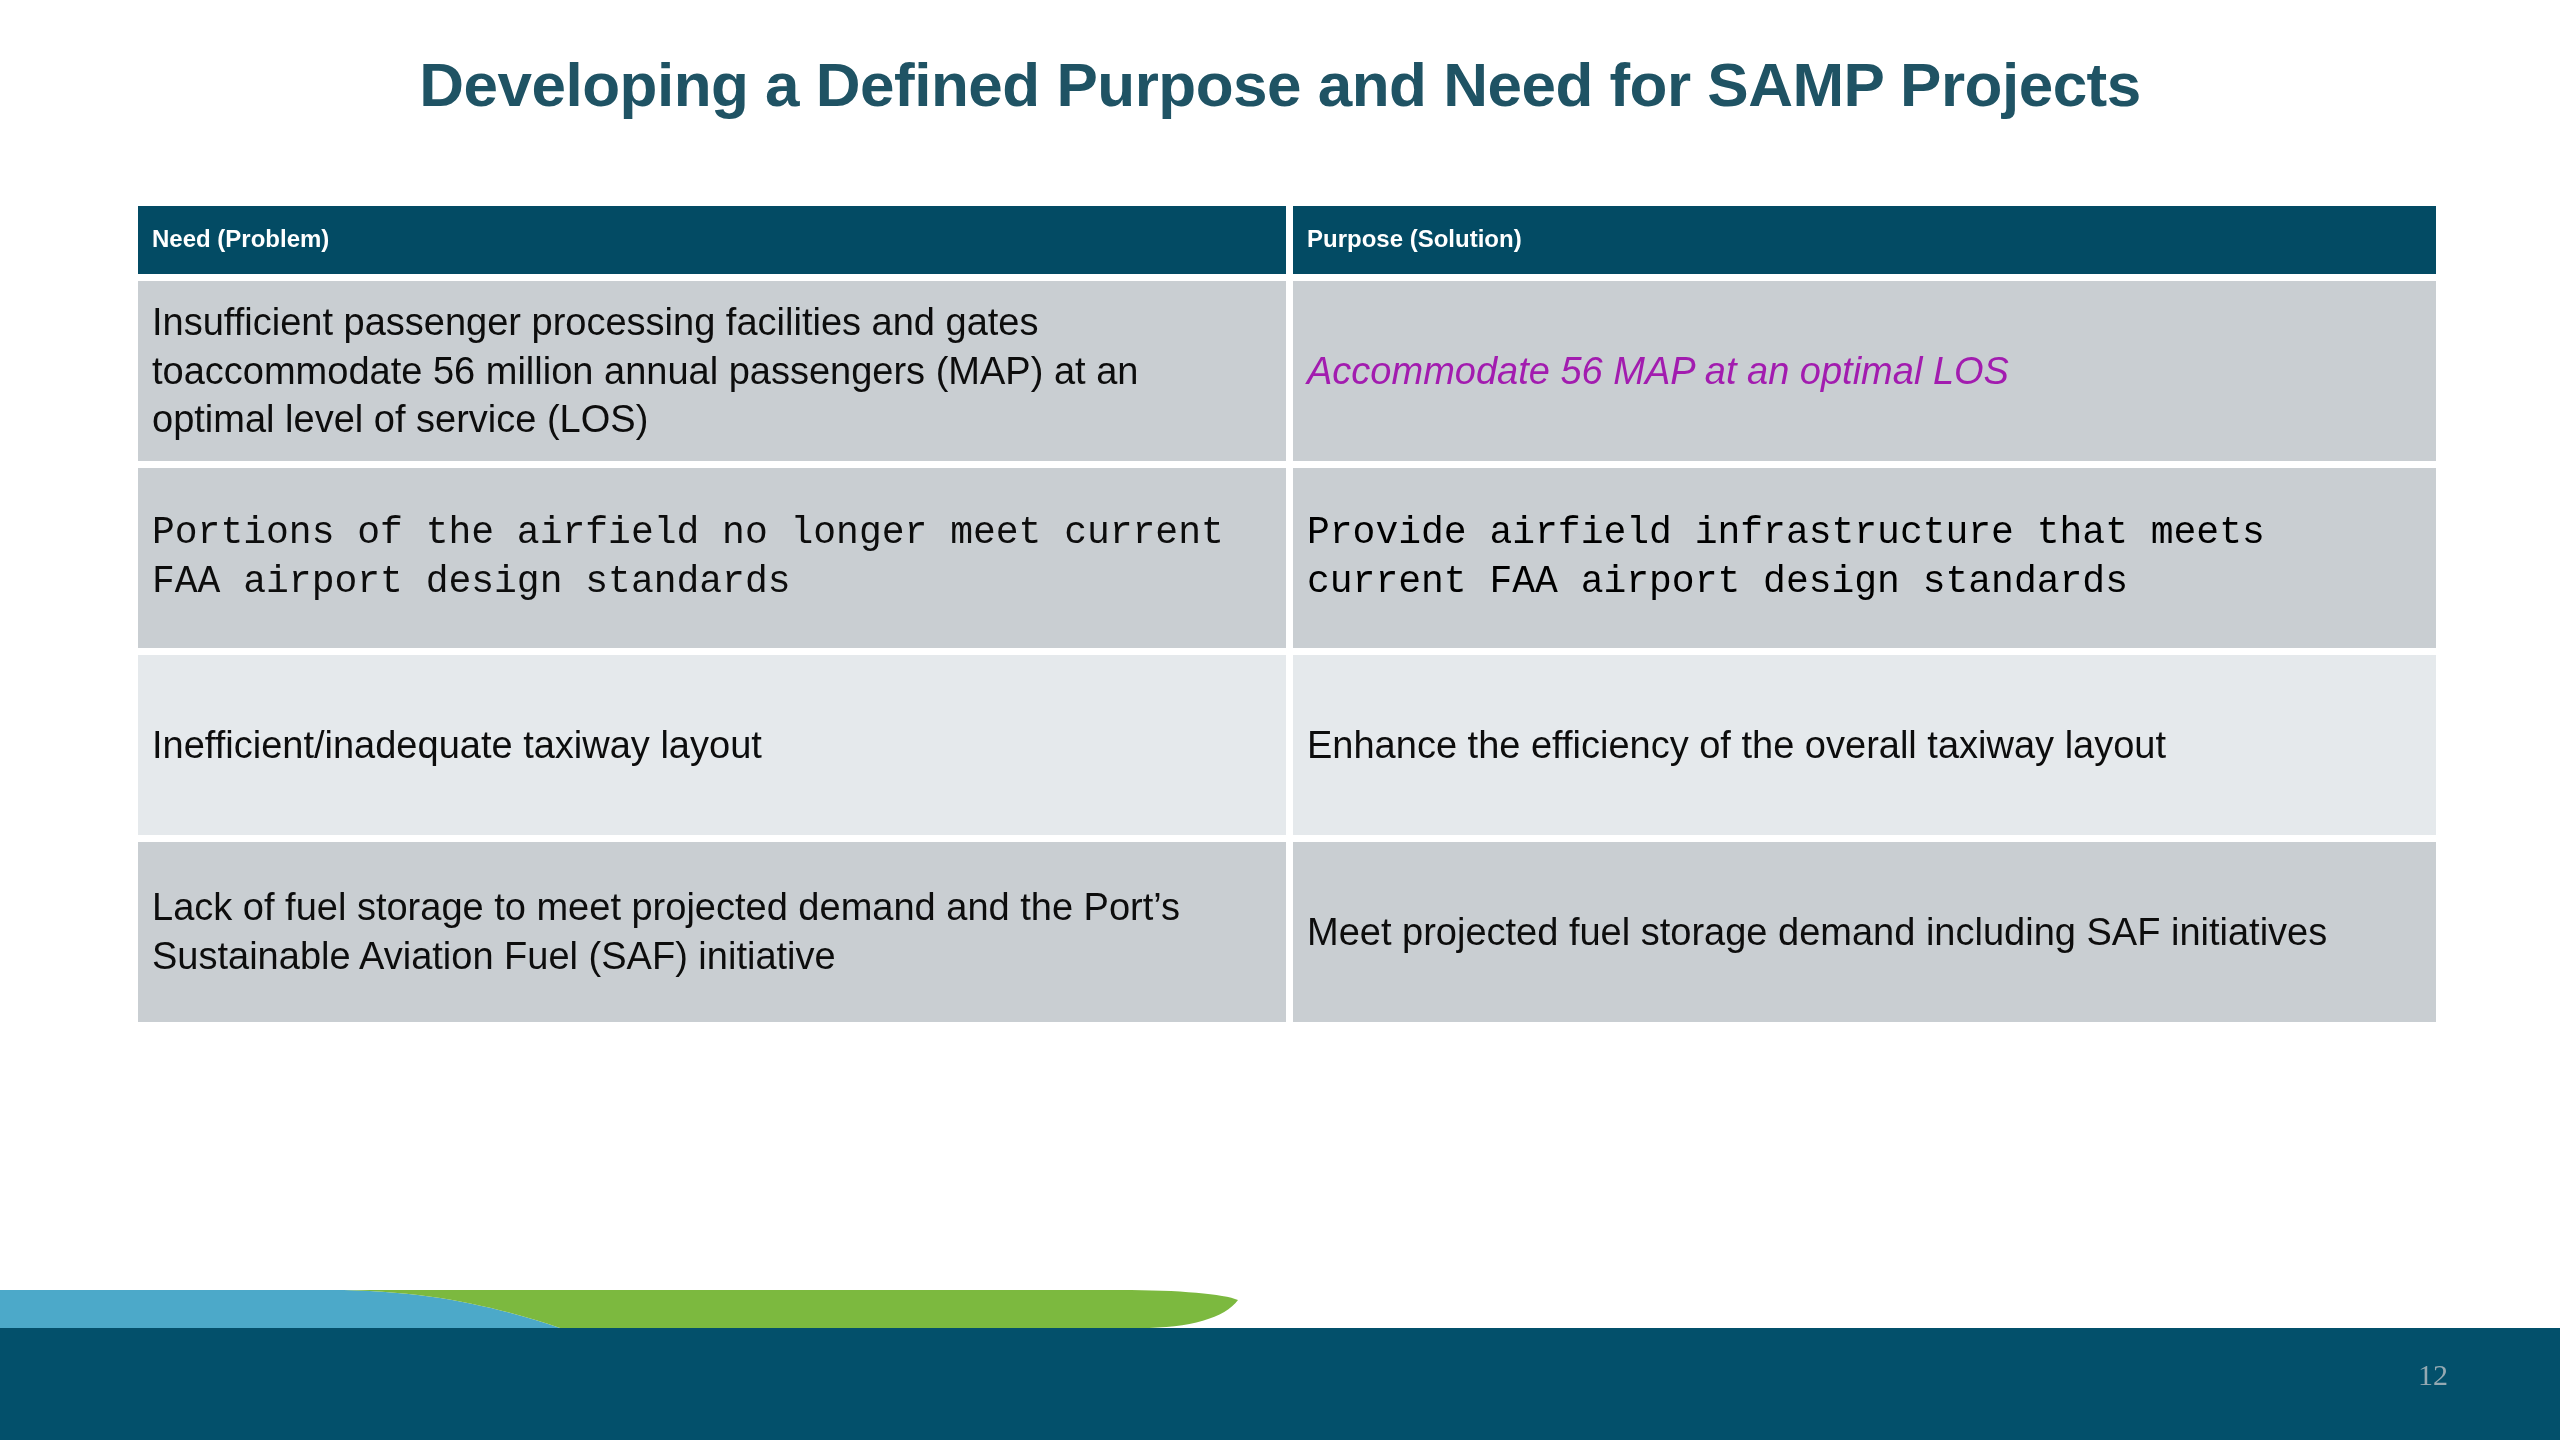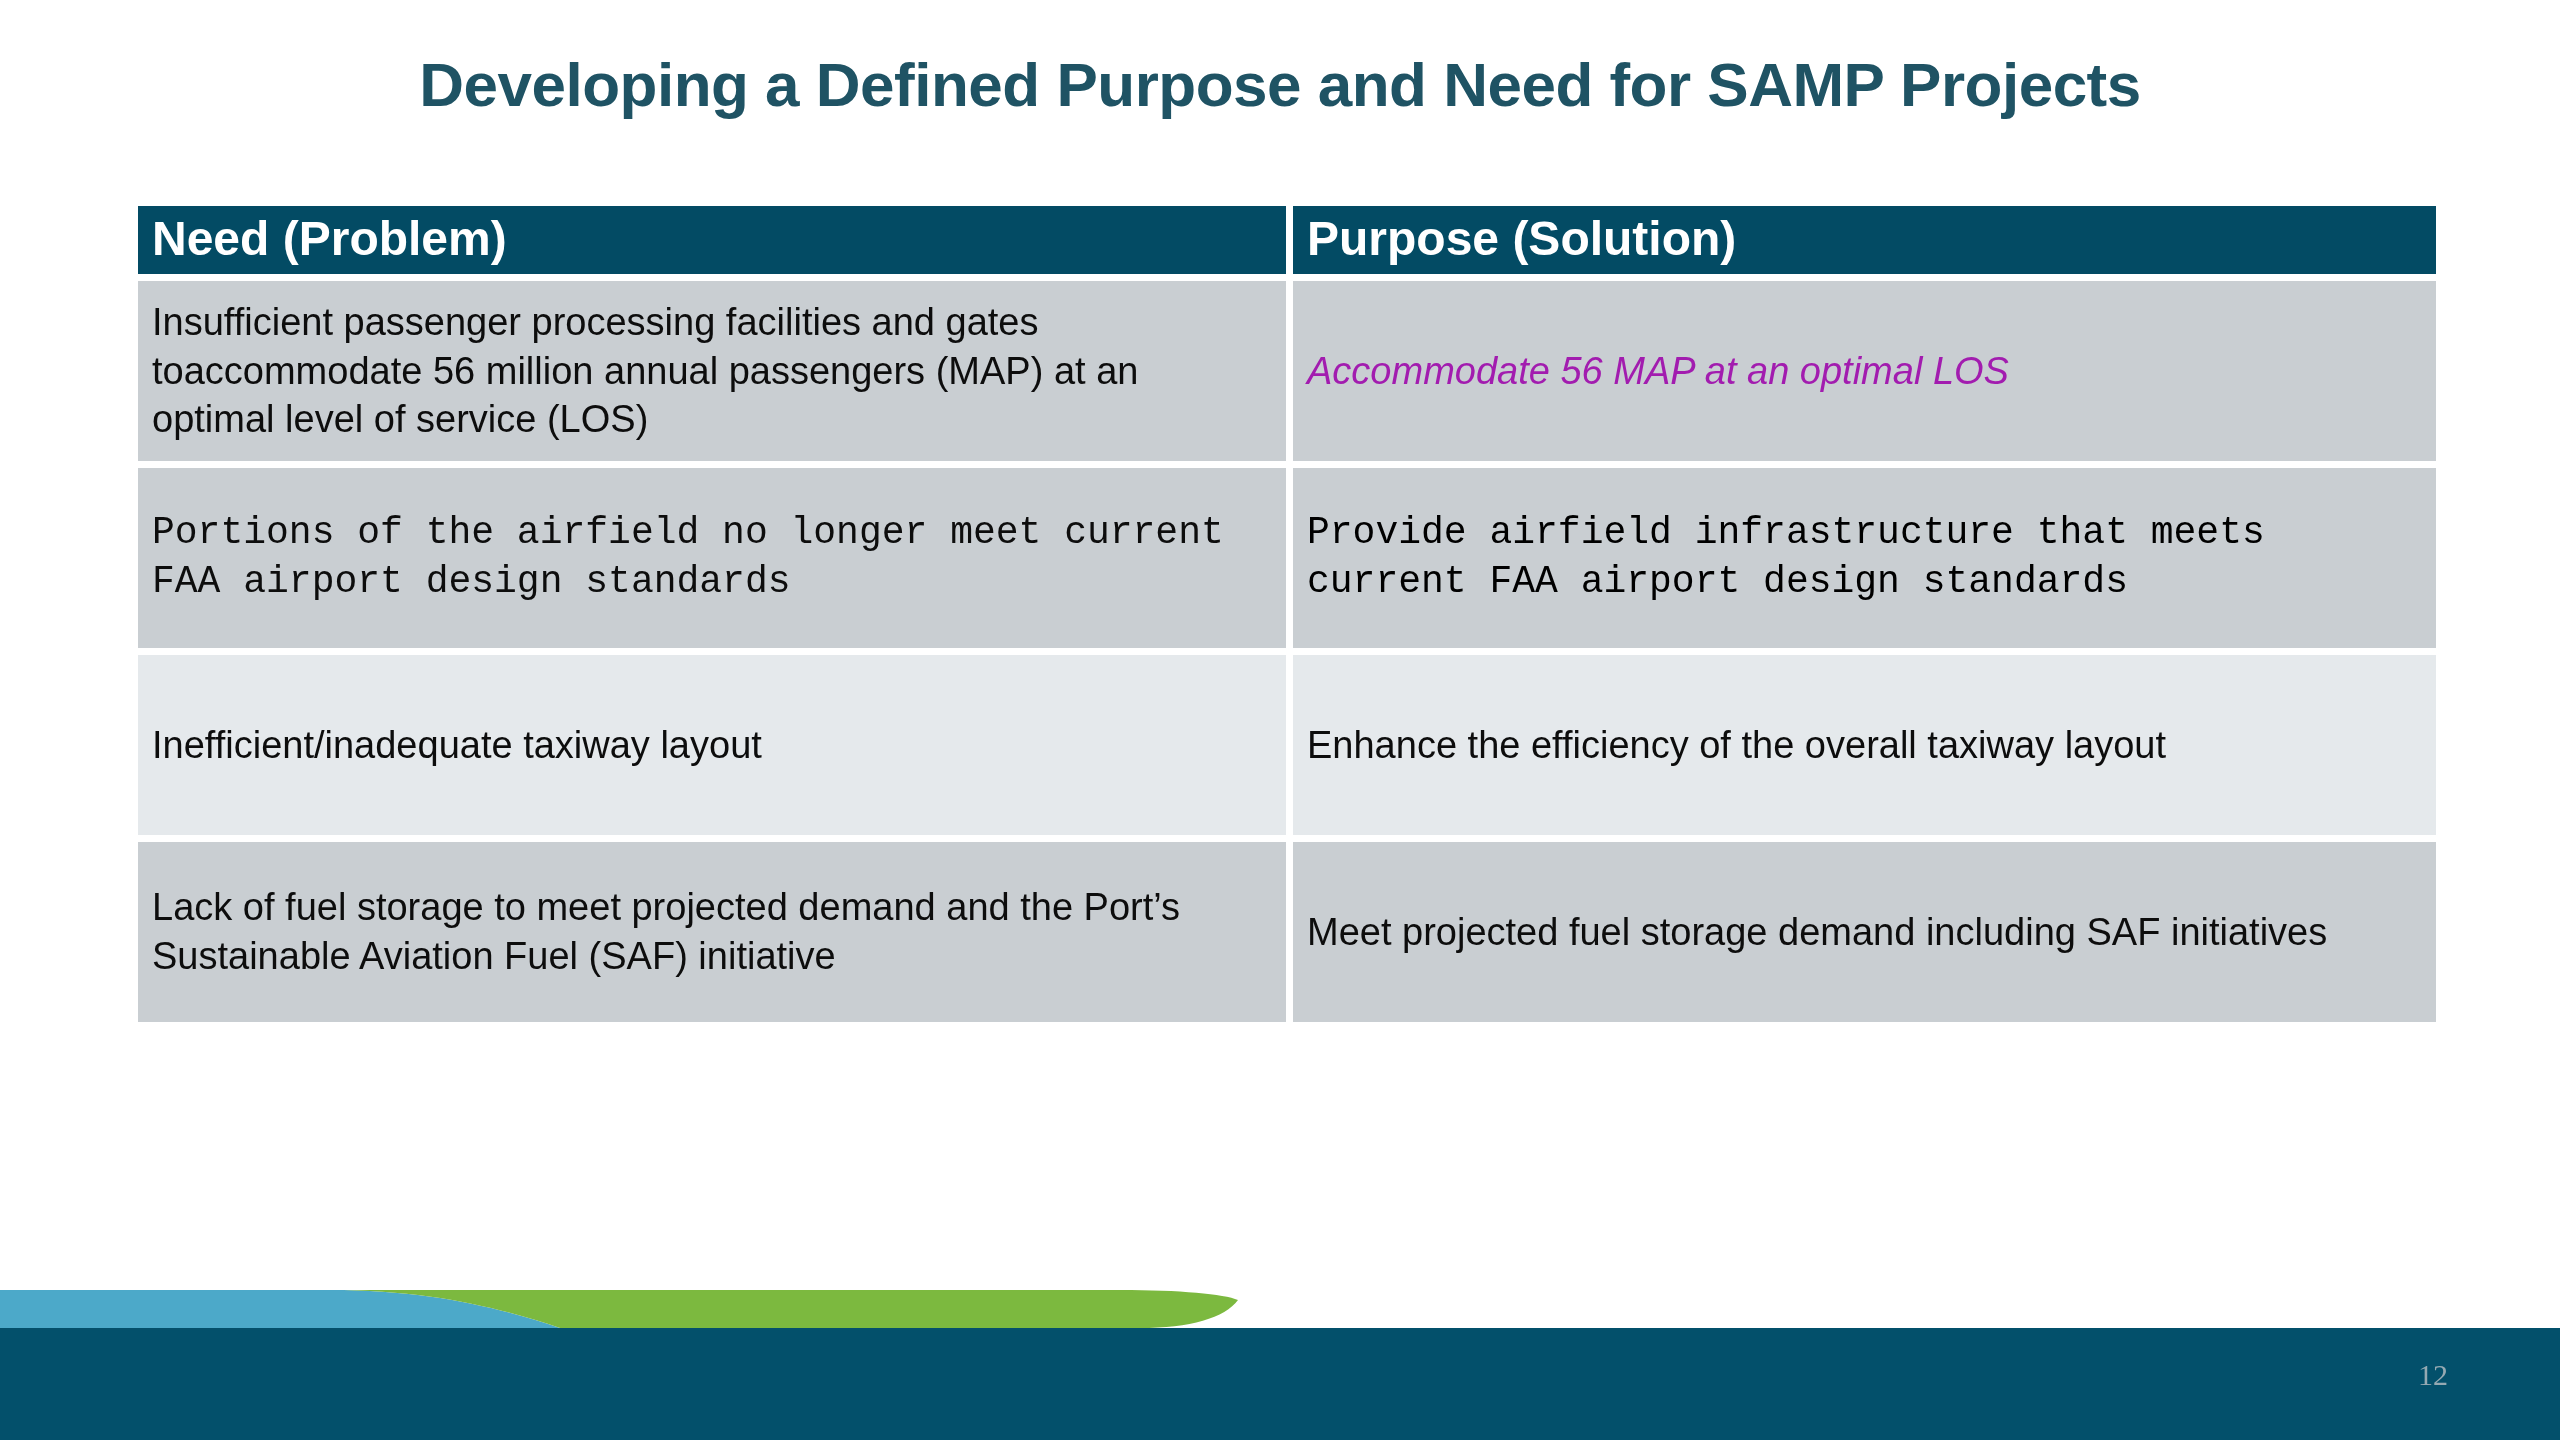--- a/index.html
+++ b/index.html
@@ -48,21 +48,21 @@
     margin: 0;
     padding: 0;
     vertical-align: middle;
     text-align: left;
   }
 
   
   #pn-table thead th {
     background: #034b64;
     color: #ffffff;
-    font-size: 48px;
+    font-size: 24px;
     font-weight: bold;
     height: 58px;
     padding: 4px 0 6px 14px;
     vertical-align: middle;
     line-height: 1.0;
   }
 
   
   #pn-table tbody td {
     font-size: 38px;

